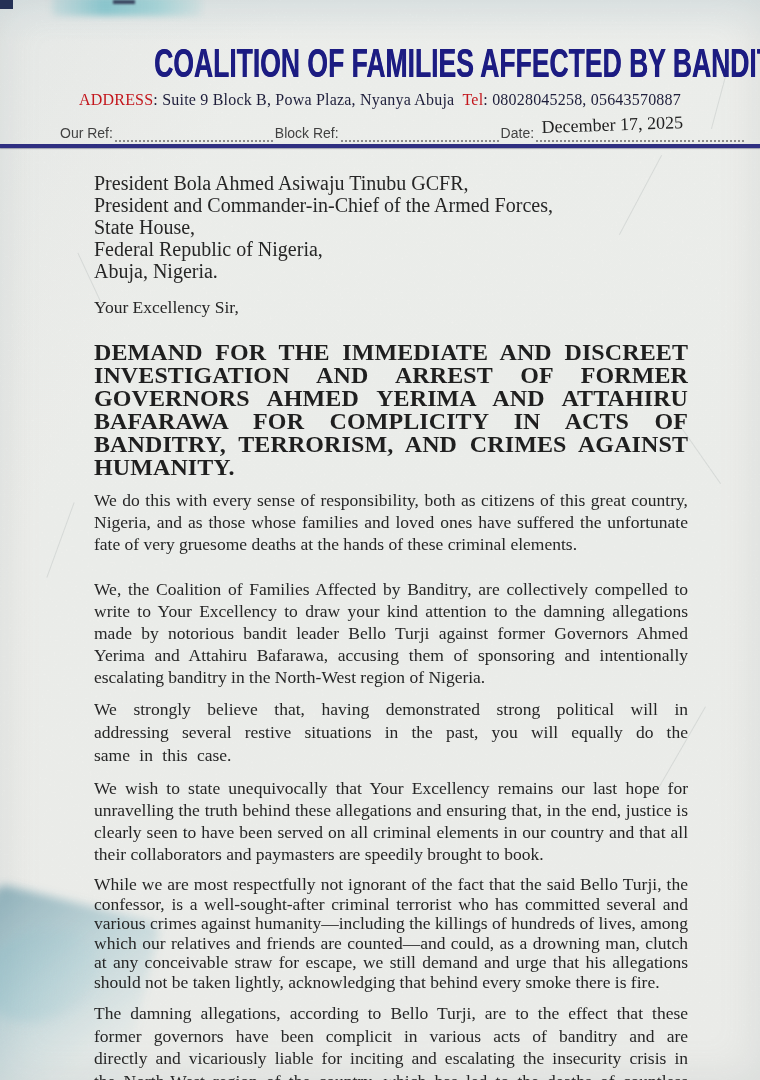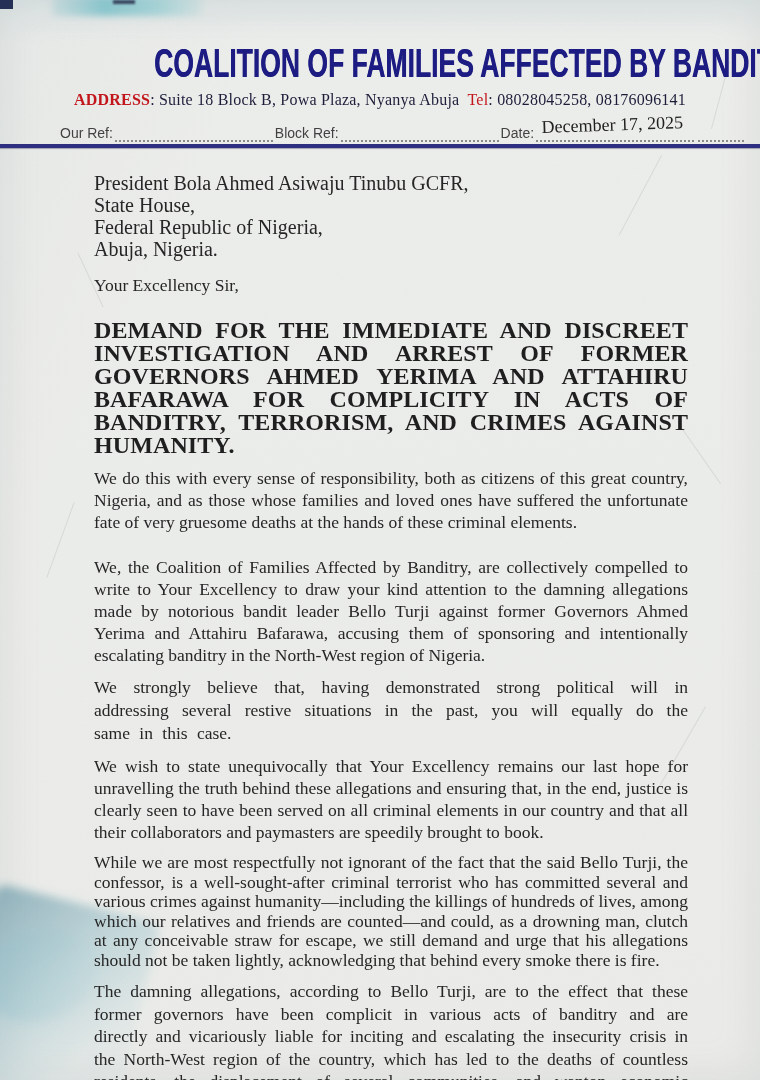--- a/index.html
+++ b/index.html
@@ -47,21 +47,21 @@
   .letterhead { position:relative; text-align:center; padding-top:40px; }
   .org-title { white-space:nowrap; }
   .org-title span {
     display:inline-block; white-space:nowrap;
     font-family:"Liberation Sans", sans-serif; font-weight:bold;
     font-size:39px; letter-spacing:0px; color:#1c1c82;
     transform:scale(0.68, 1.06); transform-origin:center top;
     text-shadow:0.5px 0 0 #1c1c82;
   }
   .address-line { margin-top:7px; font-size:16px; color:#1d1d3a; letter-spacing:0.2px; }
-  .address-line .red { color:#c3161c; font-weight:bold; }
+  .address-line .red { color:#c3161c; font-weight:normal; }
   .address-line .tel-red { color:#c3161c; font-weight:normal; }
 
   
   .ref-row {
     display:flex; align-items:flex-end;
     margin:16px 14px 0 60px;
     font-family:"Liberation Sans", sans-serif; font-size:14px; color:#3a3a3a;
   }
   .ref-label { padding-bottom:1px; white-space:nowrap; }
   .leader { flex:1; border-bottom:2px dotted #8a8a8a; height:10px; margin:0 2px; }
@@ -112,42 +112,43 @@
   <div class="scratch s4"></div>
   <div class="scratch s5"></div>
   <div class="scratch s6"></div>
 
   <div class="letterhead">
     <div class="org-title">
       <span>COALITION OF FAMILIES AFFECTED BY BANDITRY</span>
     </div>
     <div class="address-line">
       <span class="red">ADDRESS</span><span>:</span>
-      <span>Suite  18  Block B, Powa Plaza, Nyanya Abuja</span>&nbsp;
+      <span>Suite  9  Block B, Powa Plaza, Nyanya Abuja</span>&nbsp;
       <span class="tel-red">Tel</span><span>:</span>
-      <span>08028045258, 08176096141</span>
+      <span>08028045258, 05643570887</span>
     </div>
   </div>
 
   <div class="ref-row">
     <span class="ref-label">Our Ref:</span>
     <span class="leader short"></span>
     <span class="ref-label">Block Ref:</span>
     <span class="leader mid"></span>
     <span class="ref-label">Date:</span>
     <span class="date-wrap">
       <span class="date-value">December 17, 2025</span>
     </span>
     <span class="leader" style="max-width:46px"></span>
   </div>
   <div class="rule"></div>
 
   <div class="body-area">
     <div>
       <span class="recipient-line">President Bola Ahmed Asiwaju Tinubu GCFR,</span>
+      <span class="recipient-line">President and Commander-in-Chief of the Armed Forces,</span>
       <span class="recipient-line">State House,</span>
       <span class="recipient-line">Federal Republic of Nigeria,</span>
       <span class="recipient-line">Abuja, Nigeria.</span>
     </div>
 
     <div class="salutation">Your Excellency Sir,</div>
 
     <div class="subject">DEMAND FOR THE IMMEDIATE AND DISCREET INVESTIGATION AND ARREST OF FORMER GOVERNORS AHMED YERIMA AND ATTAHIRU BAFARAWA FOR COMPLICITY IN ACTS OF BANDITRY, TERRORISM, AND CRIMES AGAINST HUMANITY.</div>
 
     <p class="para p2">We do this with every sense of responsibility, both as citizens of this great country, Nigeria, and as those whose families and loved ones have suffered the unfortunate fate of very gruesome deaths at the hands of these criminal elements.</p>

